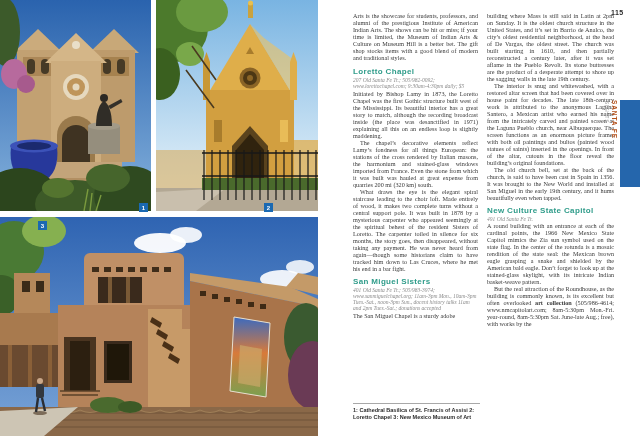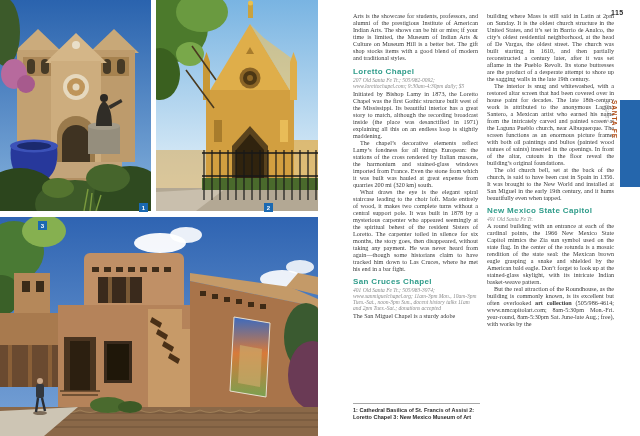--- a/index.html
+++ b/index.html
@@ -255,31 +255,31 @@
 
 <div class="col" style="left:353px;top:12px;width:125px;">
   <p>Arts is the showcase for students, professors, and alumni of the prestigious Institute of American Indian Arts. The shows can be hit or miss; if your time is limited, the Museum of Indian Arts &amp; Culture on Museum Hill is a better bet. The gift shop stocks items with a good blend of modern and traditional styles.</p>
 
   <h3 class="sect first">Loretto Chapel</h3>
   <p class="info">207 Old Santa Fe Tr.; 505/982-0092; www.lorettochapel.com; 9:30am-4:30pm daily; $5</p>
   <p>Initiated by Bishop Lamy in 1873, the Loretto Chapel was the first Gothic structure built west of the Mississippi. Its beautiful interior has a great story to match, although the recording broadcast inside (the place was desanctified in 1971) explaining all this on an endless loop is slightly maddening.</p>
   <p class="ind">The chapel’s decorative elements reflect Lamy’s fondness for all things European: the stations of the cross rendered by Italian masons, the harmonium and stained-glass windows imported from France. Even the stone from which it was built was hauled at great expense from quarries 200 mi (320 km) south.</p>
   <p class="ind">What draws the eye is the elegant spiral staircase leading to the choir loft. Made entirely of wood, it makes two complete turns without a central support pole. It was built in 1878 by a mysterious carpenter who appeared seemingly at the spiritual behest of the resident Sisters of Loretto. The carpenter toiled in silence for six months, the story goes, then disappeared, without taking any payment. He was never heard from again—though some historians claim to have tracked him down to Las Cruces, where he met his end in a bar fight.</p>
 
-  <h3 class="sect">San Cruces Chapel</h3>
+  <h3 class="sect">San Miguel Sisters</h3>
   <p class="info">401 Old Santa Fe Tr.; 505/983-3974; www.sanmiguelchapel.org; 11am-3pm Mon., 10am-3pm Tues.-Sat., noon-3pm Sun., docent history talks 11am and 2pm Tues.-Sat.; donations accepted</p>
   <p>The San Miguel Chapel is a sturdy adobe</p>
 </div>
 
 <div class="col" style="left:487px;top:12px;width:127px;">
   <p>building where Mass is still said in Latin at 2pm on Sunday. It is the oldest church structure in the United States, and it’s set in Barrio de Analco, the city’s oldest residential neighborhood, at the head of De Vargas, the oldest street. The church was built starting in 1610, and then partially reconstructed a century later, after it was set aflame in the Pueblo Revolt. Its stone buttresses are the product of a desperate attempt to shore up the sagging walls in the late 19th century.</p>
   <p class="ind">The interior is snug and whitewashed, with a restored altar screen that had been covered over in house paint for decades. The late 18th-century work is attributed to the anonymous Laguna Santero, a Mexican artist who earned his name from the intricately carved and painted screen at the Laguna Pueblo church, near Albuquerque. The screen functions as an enormous picture frame, with both oil paintings and bultos (painted wood statues of saints) inserted in the openings. In front of the altar, cutouts in the floor reveal the building’s original foundations.</p>
   <p class="ind">The old church bell, set at the back of the church, is said to have been cast in Spain in 1356. It was brought to the New World and installed at San Miguel in the early 19th century, and it hums beautifully even when tapped.</p>
 
-  <h3 class="sect">New Mexico State Capitol</h3>
+  <h3 class="sect">New Culture State Capitol</h3>
   <p class="info">491 Old Santa Fe Tr.</p>
   <p>A round building with an entrance at each of the cardinal points, the 1966 New Mexico State Capitol mimics the Zia sun symbol used on the state flag. In the center of the rotunda is a mosaic rendition of the state seal: the Mexican brown eagle grasping a snake and shielded by the American bald eagle. Don’t forget to look up at the stained-glass skylight, with its intricate Indian basket-weave pattern.</p>
   <p class="ind"><span>But the real attraction of the Roundhouse, as the building is commonly known, is its excellent but often overlooked </span><span class="bold">art collection</span><span> (505/986-4614; www.nmcapitolart.com; 8am-5:30pm Mon.-Fri. year-round, 8am-5:30pm Sat. June-late Aug.; free), with works by the</span></p>
 </div>
 
 <div class="caption">
   <span>1:</span><span class="cap-name"> Cathedral Basilica of St. Francis of Assisi </span><span>2:</span><span class="cap-name"> Loretto Chapel </span><span>3:</span><span class="cap-name"> New Mexico Museum of Art</span>
 </div>
 
 <div class="pagenum">115</div>

